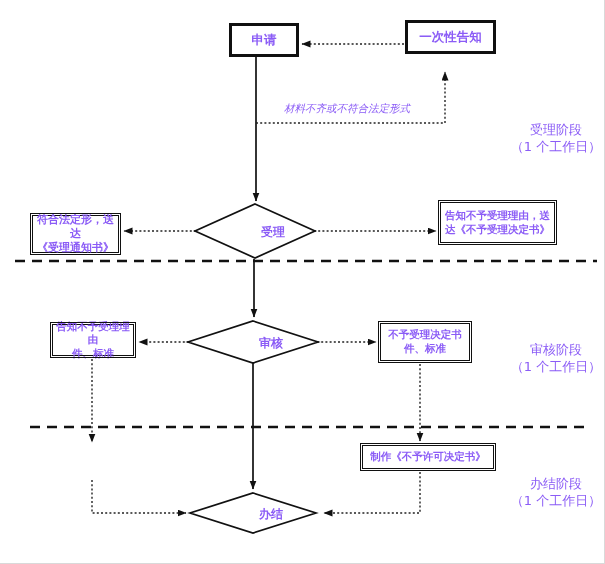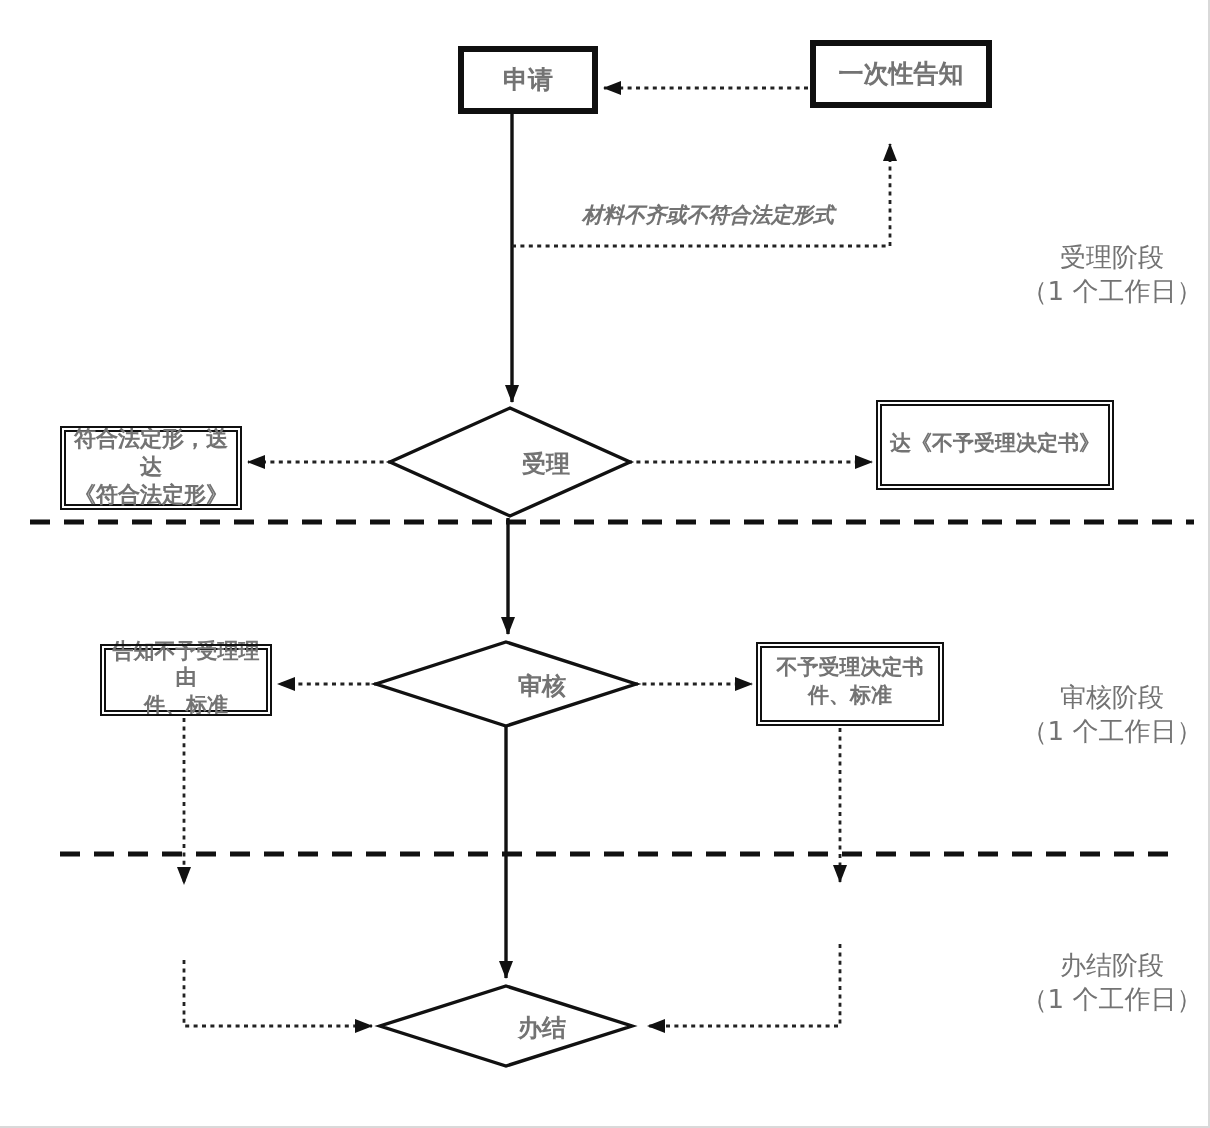--- a/index.html
+++ b/index.html
@@ -1,39 +1,39 @@
 <!DOCTYPE html>
 <html><head>
 <meta charset="utf-8">
 <style>
   * { margin:0; padding:0; box-sizing:border-box; }
   html,body { background:#ffffff; }
   .canvas {
     position:relative; width:605px; height:564px; background:#ffffff;
-    font-family:"DejaVu Sans", sans-serif; color:#737373;
+    font-family:"DejaVu Sans", sans-serif; color:#8b5cf6;
     border-right:1px solid #d9d9d9; border-bottom:1px solid #d9d9d9;
     overflow:hidden;
   }
   svg.layer { position:absolute; left:0; top:0; width:605px; height:564px; }
   .box {
     position:absolute; background:#fff; display:flex; flex-direction:column;
     align-items:center; justify-content:center; text-align:center;
     line-height:1.3; font-weight:bold; z-index:2;
   }
   .thick { border:3px solid #101010; font-size:12.5px; }
   .dbl {
     border:1px solid #101010; outline:1px solid #101010; outline-offset:1px;
     font-size:10.5px;
   }
   .dlabel {
     position:absolute; text-align:right; font-weight:bold; font-size:12px;
     z-index:3; width:60px;
   }
   .elabel {
-    position:absolute; text-align:center; font-size:10.5px; font-weight:bold;
+    position:absolute; font-size:10.5px; font-weight:normal;
     font-style:italic; line-height:14px; z-index:2;
   }
   .stage {
     position:absolute; width:118px; text-align:center; font-size:13px;
     line-height:17px; z-index:2;
   }
 </style>
 </head>
 <body>
 
@@ -72,38 +72,42 @@
   <div class="box thick" style="left:229px;top:23px;width:70px;height:34px">
     <div>申请</div>
   </div>
 
   <div class="box thick" style="left:405px;top:20px;width:91px;height:34px">
     <div>一次性告知</div>
   </div>
 
   <div class="box dbl" style="left:32px;top:215px;width:87px;height:38px;font-size:11px">
     <div>符合法定形，送达</div>
-    <div>《符合法定形》</div>
+    <div>《受理通知书》</div>
   </div>
 
   <div class="box dbl" style="left:440px;top:202px;width:115px;height:41px">
+    <div>告知不予受理理由，送</div>
     <div>达《不予受理决定书》</div>
   </div>
 
   <div class="box dbl" style="left:52px;top:324px;width:82px;height:32px">
     <div>告知不予受理理由</div>
     <div>件、标准</div>
   </div>
 
   <div class="box dbl" style="left:380px;top:323px;width:90px;height:38px">
     <div>不予受理决定书</div>
     <div>件、标准</div>
   </div>
 
 
+  <div class="box dbl" style="left:362px;top:445px;width:132px;height:24px">
+    <div>制作《不予许可决定书》</div>
+  </div>
 
   <div class="dlabel" style="left:225px;top:224px">受理</div>
   <div class="dlabel" style="left:223px;top:335px">审核</div>
   <div class="dlabel" style="left:223px;top:506px">办结</div>
 
   <div class="elabel" style="left:284px;top:101px;width:140px">材料不齐或不符合法定形式</div>
 
   <div class="stage" style="left:497px;top:121px">
     <div>受理阶段</div>
     <div>（1 个工作日）</div>

